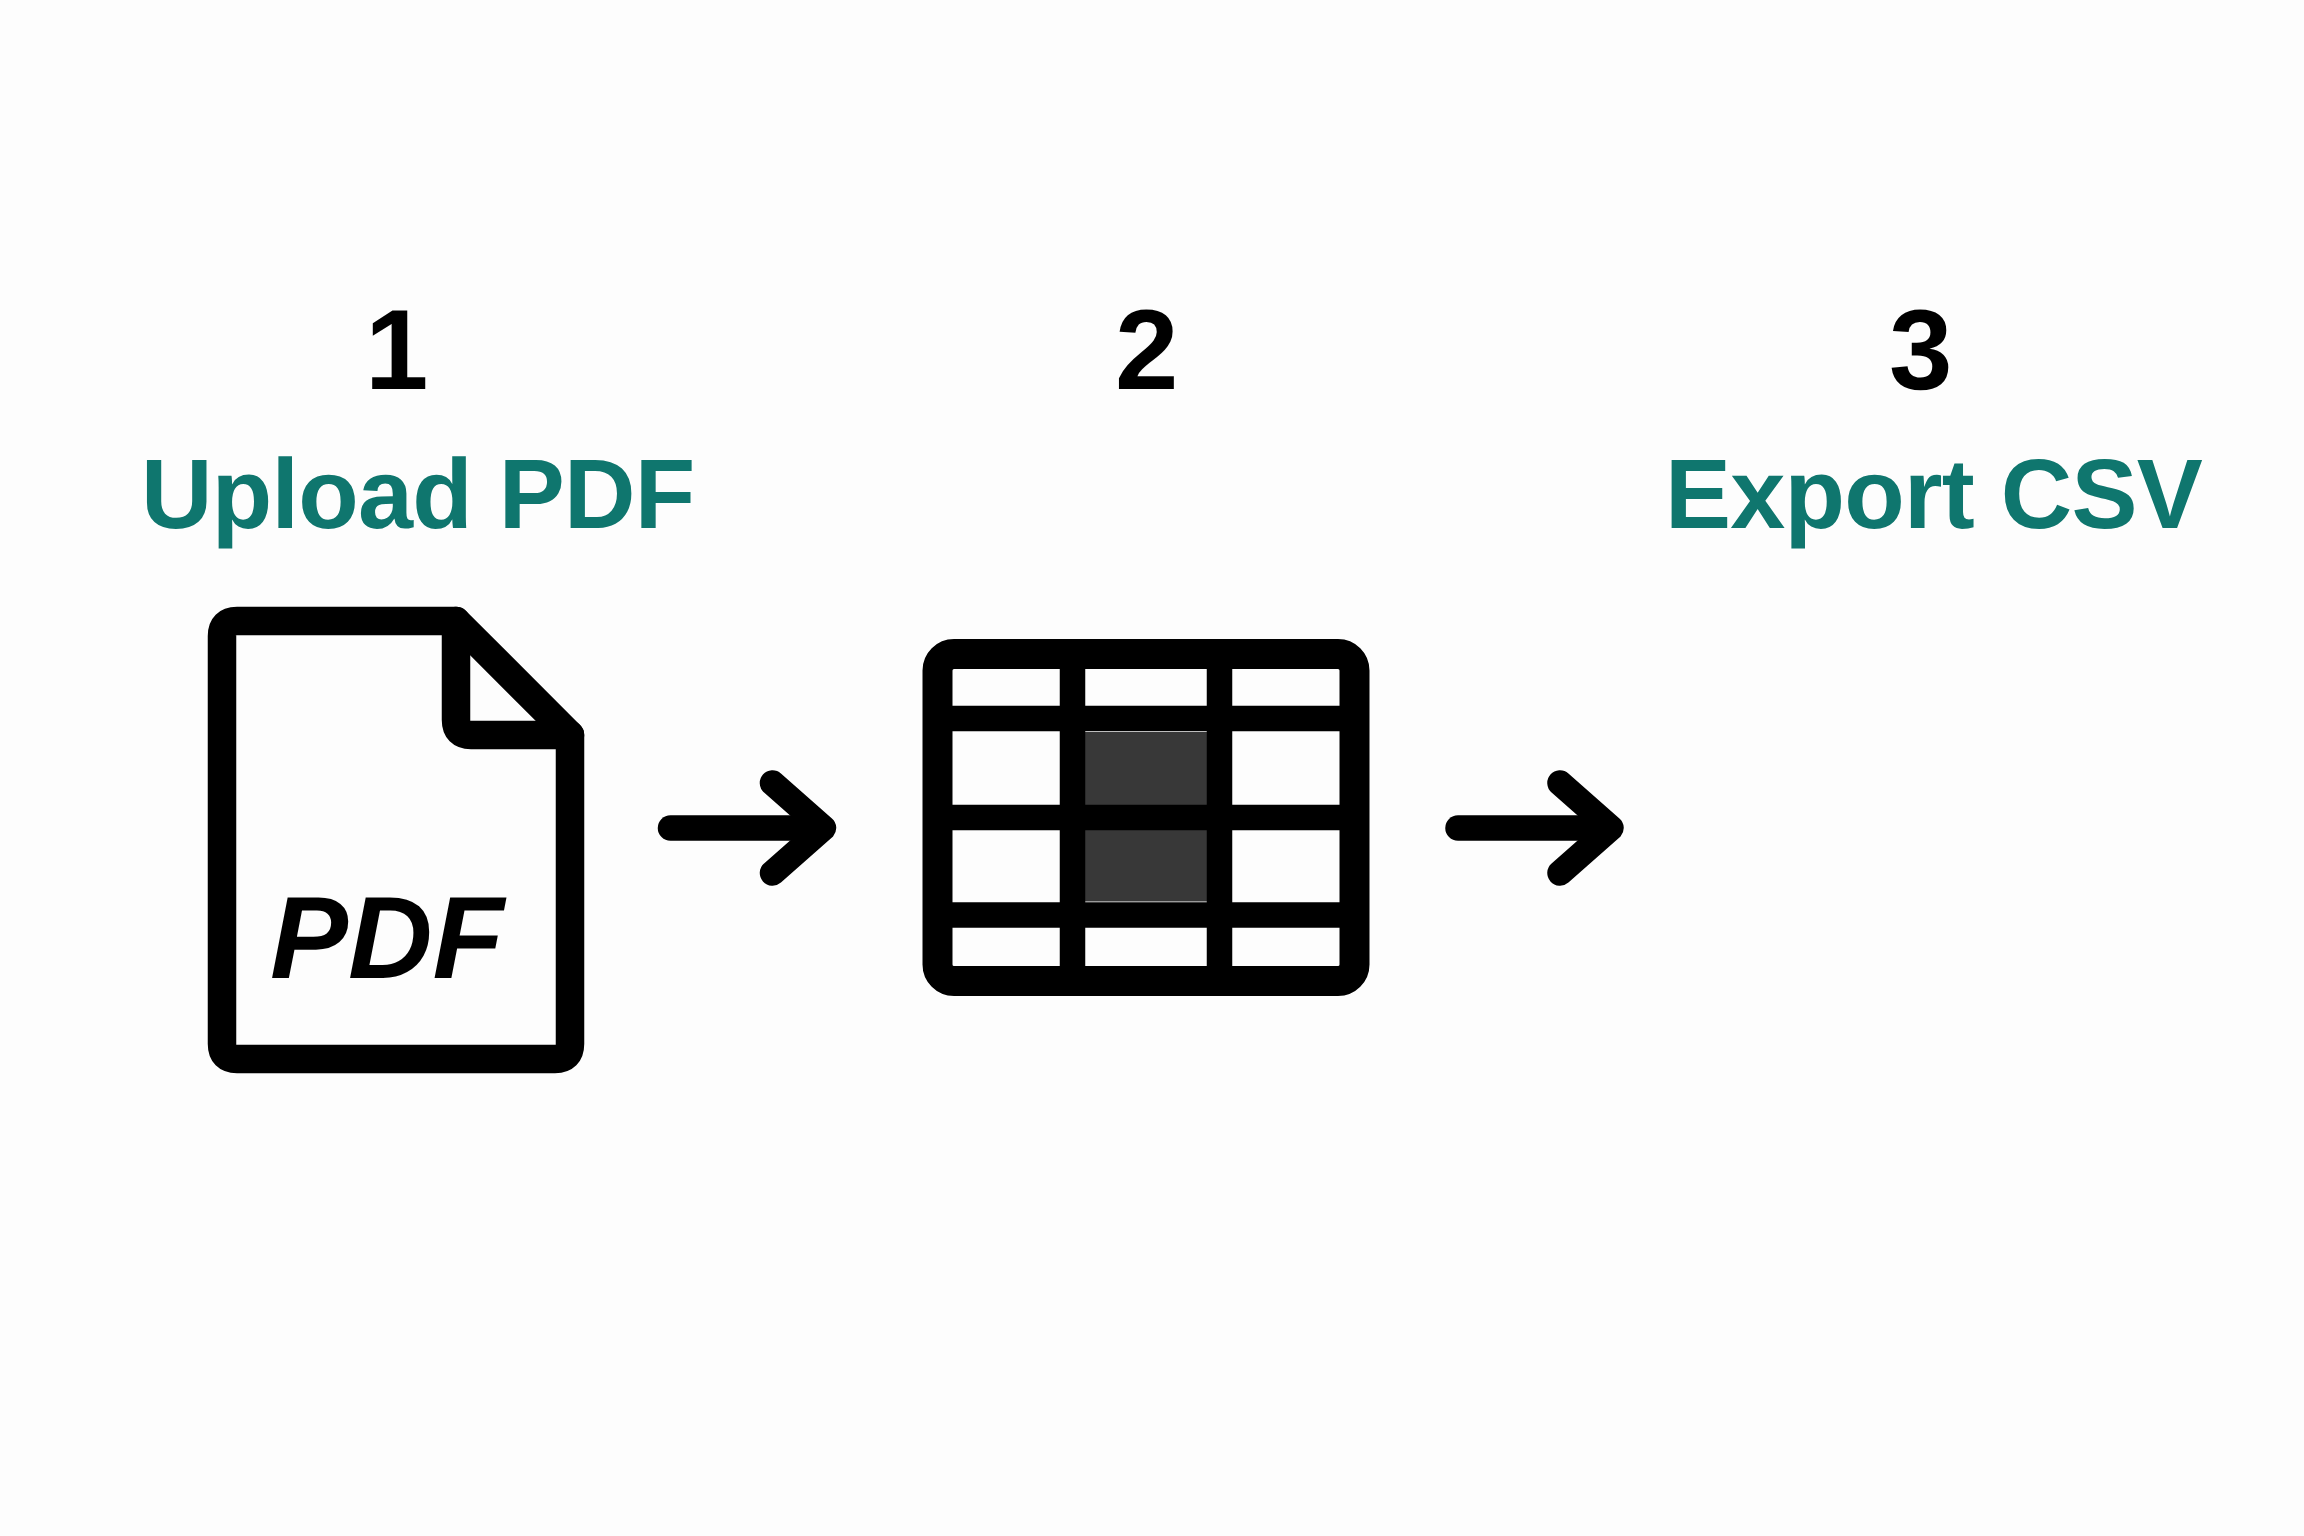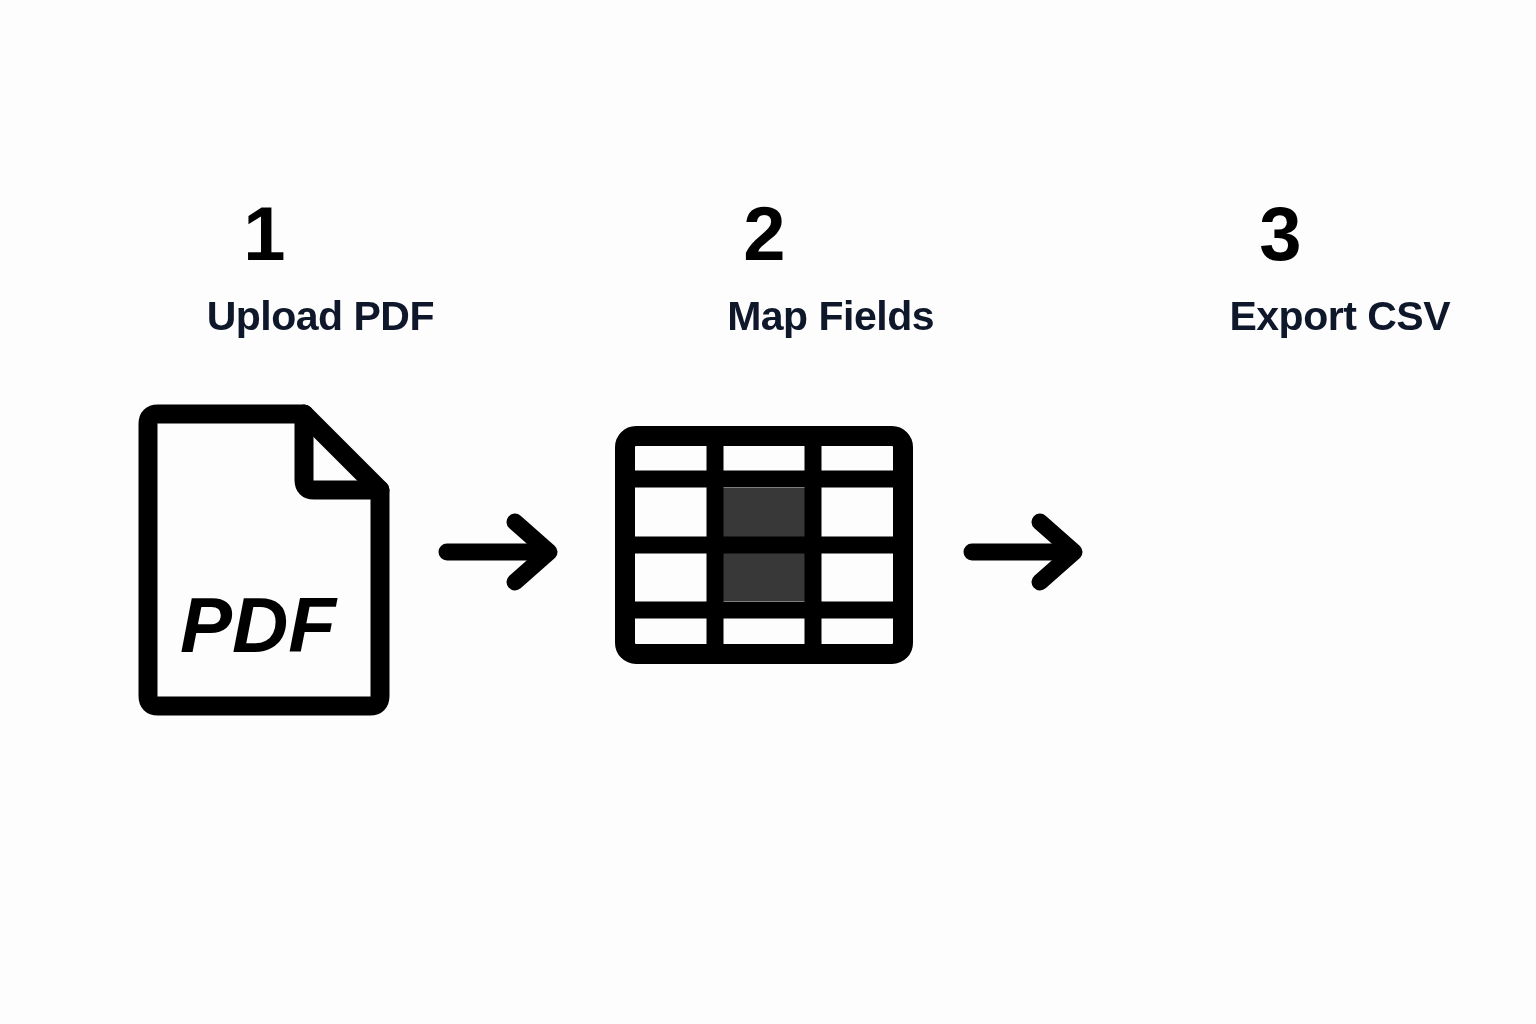--- a/index.html
+++ b/index.html
@@ -41,25 +41,25 @@
     font-weight: 700;
     line-height: 1;
     color: #000000;
     letter-spacing: -1px;
   }
   .step-label {
     position: absolute;
     top: 296px;
     left: 0;
     width: 340px;
-    text-align: right;
-    font-size: 41px;
+    text-align: left;
+    font-size: 66px;
     font-weight: 700;
     line-height: 1;
-    color: #0f172a;
+    color: #0f766e;
     letter-spacing: -0.5px;
     white-space: nowrap;
   }
 
   .step-icon {
     position: absolute;
     top: 400px;
     left: 0;
     width: 340px;
     height: 330px;
@@ -119,21 +119,20 @@
     <svg width="130" height="80" viewBox="0 0 130 80" aria-hidden="true">
       <line x1="10" y1="40" x2="104" y2="40" stroke="#000000" stroke-width="17" stroke-linecap="round"></line>
       <polyline points="78,10 112,40 78,70" fill="none" stroke="#000000" stroke-width="17" stroke-linecap="round" stroke-linejoin="round"></polyline>
     </svg>
   </div>
 
   <div class="step step-2">
 
     <div class="step-number">2</div>
 
-    <div class="step-label">Map Fields</div>
 
     <div class="step-icon">
       <svg width="300" height="240" viewBox="0 0 300 240" aria-hidden="true" style="margin-top:25px;">
 
         <rect x="108" y="63" width="84" height="52" fill="#383838"></rect>
         <rect x="108" y="124" width="84" height="52" fill="#383838"></rect>
 
         <rect x="11" y="11" width="278" height="218" rx="11" ry="11" fill="none" stroke="#000000" stroke-width="20"></rect>
 
         <line x1="11" y1="54" x2="289" y2="54" stroke="#000000" stroke-width="17"></line>

